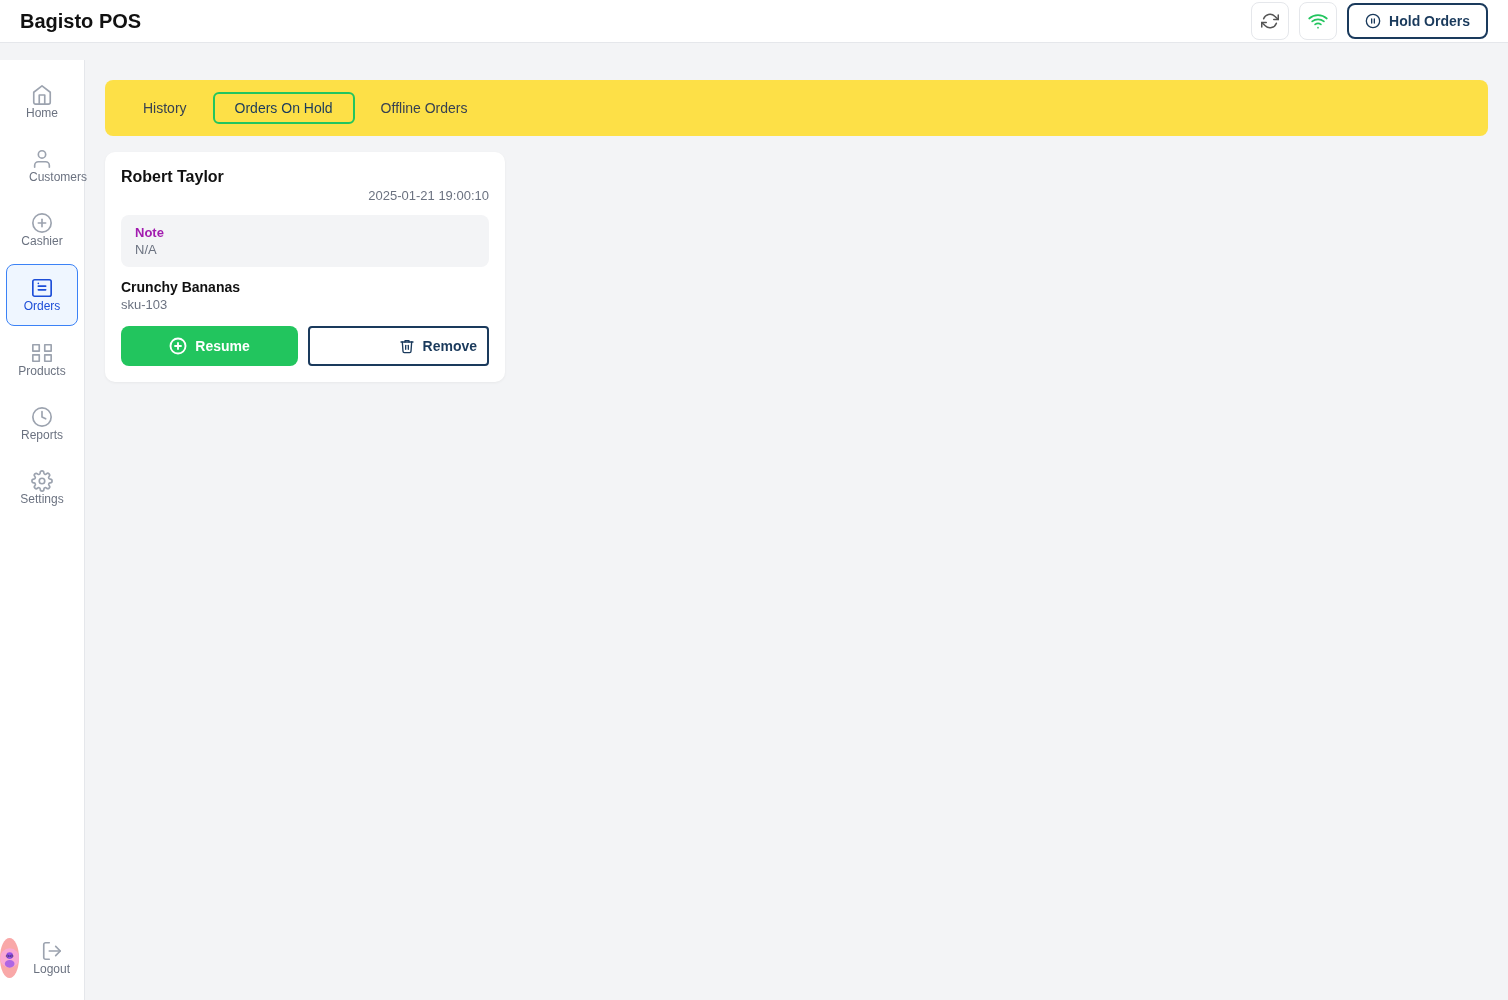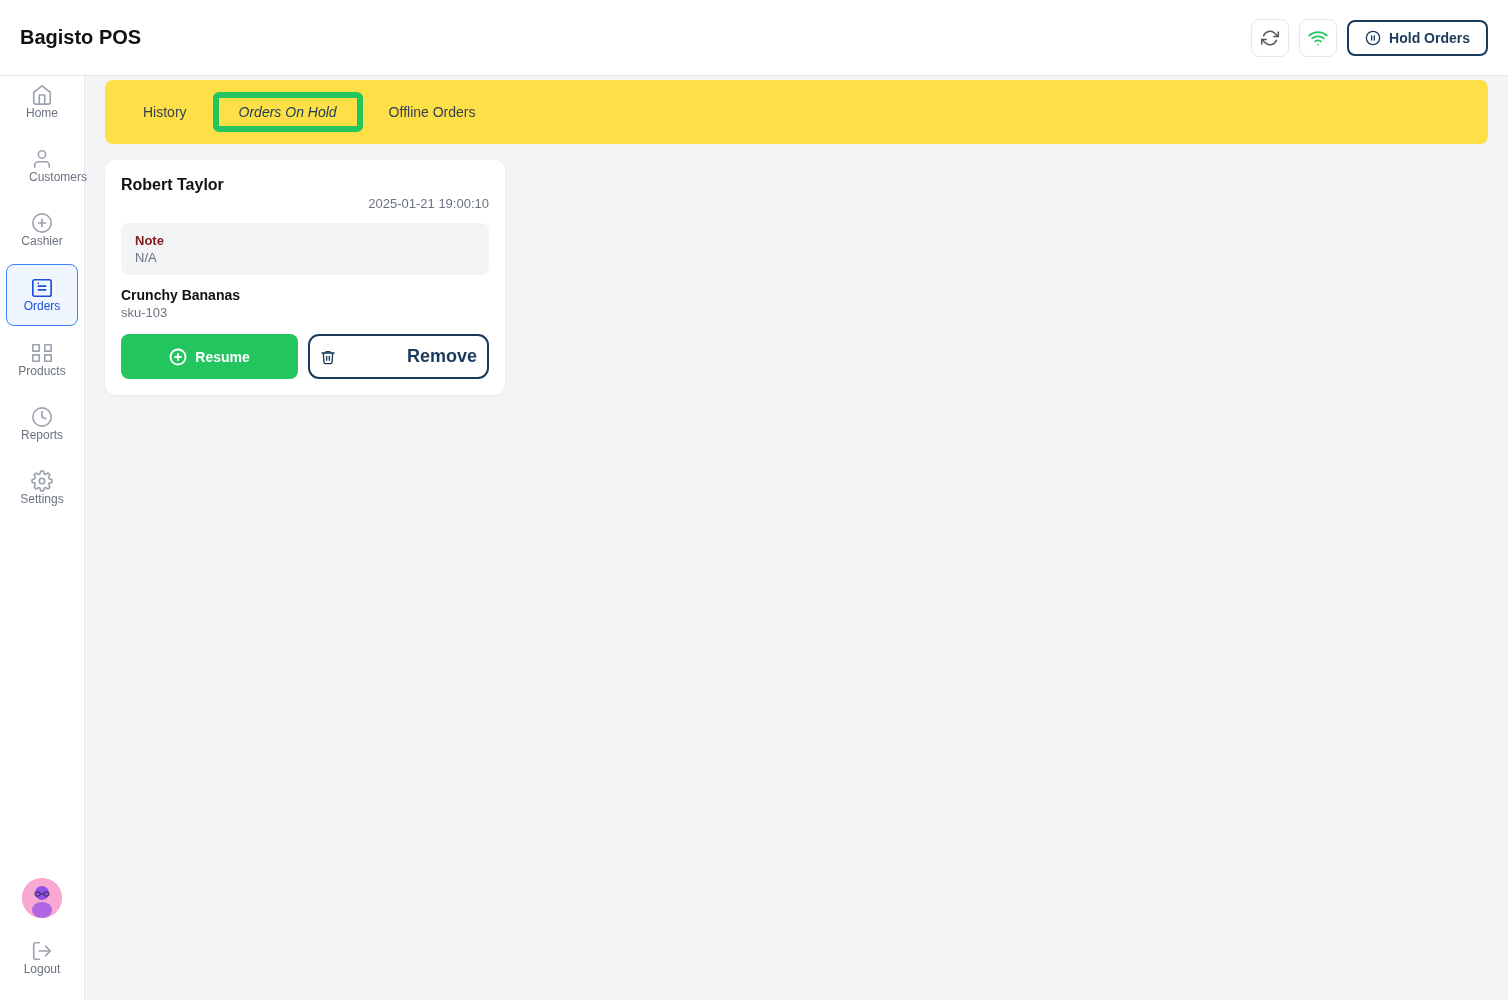--- a/index.html
+++ b/index.html
@@ -5,21 +5,21 @@
     * { box-sizing: border-box; margin: 0; padding: 0; }
     body { font-family: -apple-system, BlinkMacSystemFont, 'Segoe UI', sans-serif; background: #f3f4f6; height: 1000px; width: 1508px; overflow: hidden; }
 
     
     .header {
       display: flex;
       align-items: center;
       justify-content: space-between;
       background: #fff;
       padding: 0 20px;
-      height: 76px;
+      height: 43px;
       border-bottom: 1px solid #e5e7eb;
       position: fixed;
       top: 0; left: 0; right: 0;
       z-index: 100;
     }
     .header-title {
       font-size: 20px;
       font-weight: 700;
       color: #111;
     }
@@ -90,21 +90,21 @@
       border: 1.5px solid #3b82f6;
       color: #1d4ed8;
     }
     .sidebar-item svg {
       width: 22px;
       height: 22px;
     }
     .sidebar-bottom {
       margin-top: auto;
       display: flex;
-      flex-direction: column;
+      flex-direction: row;
       align-items: center;
       width: 100%;
       padding-bottom: 10px;
     }
     .avatar {
       width: 40px;
       height: 40px;
       border-radius: 50%;
       background: #f9a8a8;
       display: flex;
@@ -135,23 +135,22 @@
     .tab {
       padding: 6px 20px;
       border-radius: 6px;
       font-size: 14px;
       font-weight: 500;
       cursor: pointer;
       border: 2px solid transparent;
       color: #374151;
     }
     .tab.active {
-      border: 6px solid #22c55e;
+      border: 2px solid #22c55e;
       color: #1a3a5c;
-      font-style: italic;
     }
 
     
     .order-card {
       background: #fff;
       border-radius: 10px;
       padding: 16px;
       width: 400px;
       box-shadow: 0 1px 3px rgba(0,0,0,0.05);
     }
@@ -169,21 +168,21 @@
     }
     .note-box {
       background: #f3f4f6;
       border-radius: 8px;
       padding: 10px 14px;
       margin-bottom: 12px;
     }
     .note-label {
       font-size: 13px;
       font-weight: 600;
-      color: #7f1d1d;
+      color: #a21caf;
       margin-bottom: 2px;
     }
     .note-value {
       font-size: 13px;
       color: #6b7280;
     }
     .product-name {
       font-size: 14px;
       font-weight: 600;
       color: #111;
@@ -210,28 +209,28 @@
       border: none;
       border-radius: 8px;
       font-size: 14px;
       font-weight: 600;
       cursor: pointer;
     }
     .remove-btn {
       flex: 1;
       display: flex;
       align-items: center;
-      justify-content: space-between;
+      justify-content: flex-end;
       gap: 8px;
       padding: 10px;
       background: #fff;
       color: #1a3a5c;
       border: 2px solid #1a3a5c;
-      border-radius: 11px;
-      font-size: 18px;
+      border-radius: 4px;
+      font-size: 14px;
       font-weight: 600;
       cursor: pointer;
     }
 
     
     .wifi-icon-green {
       color: #22c55e;
     }
   </style>
 </head>

